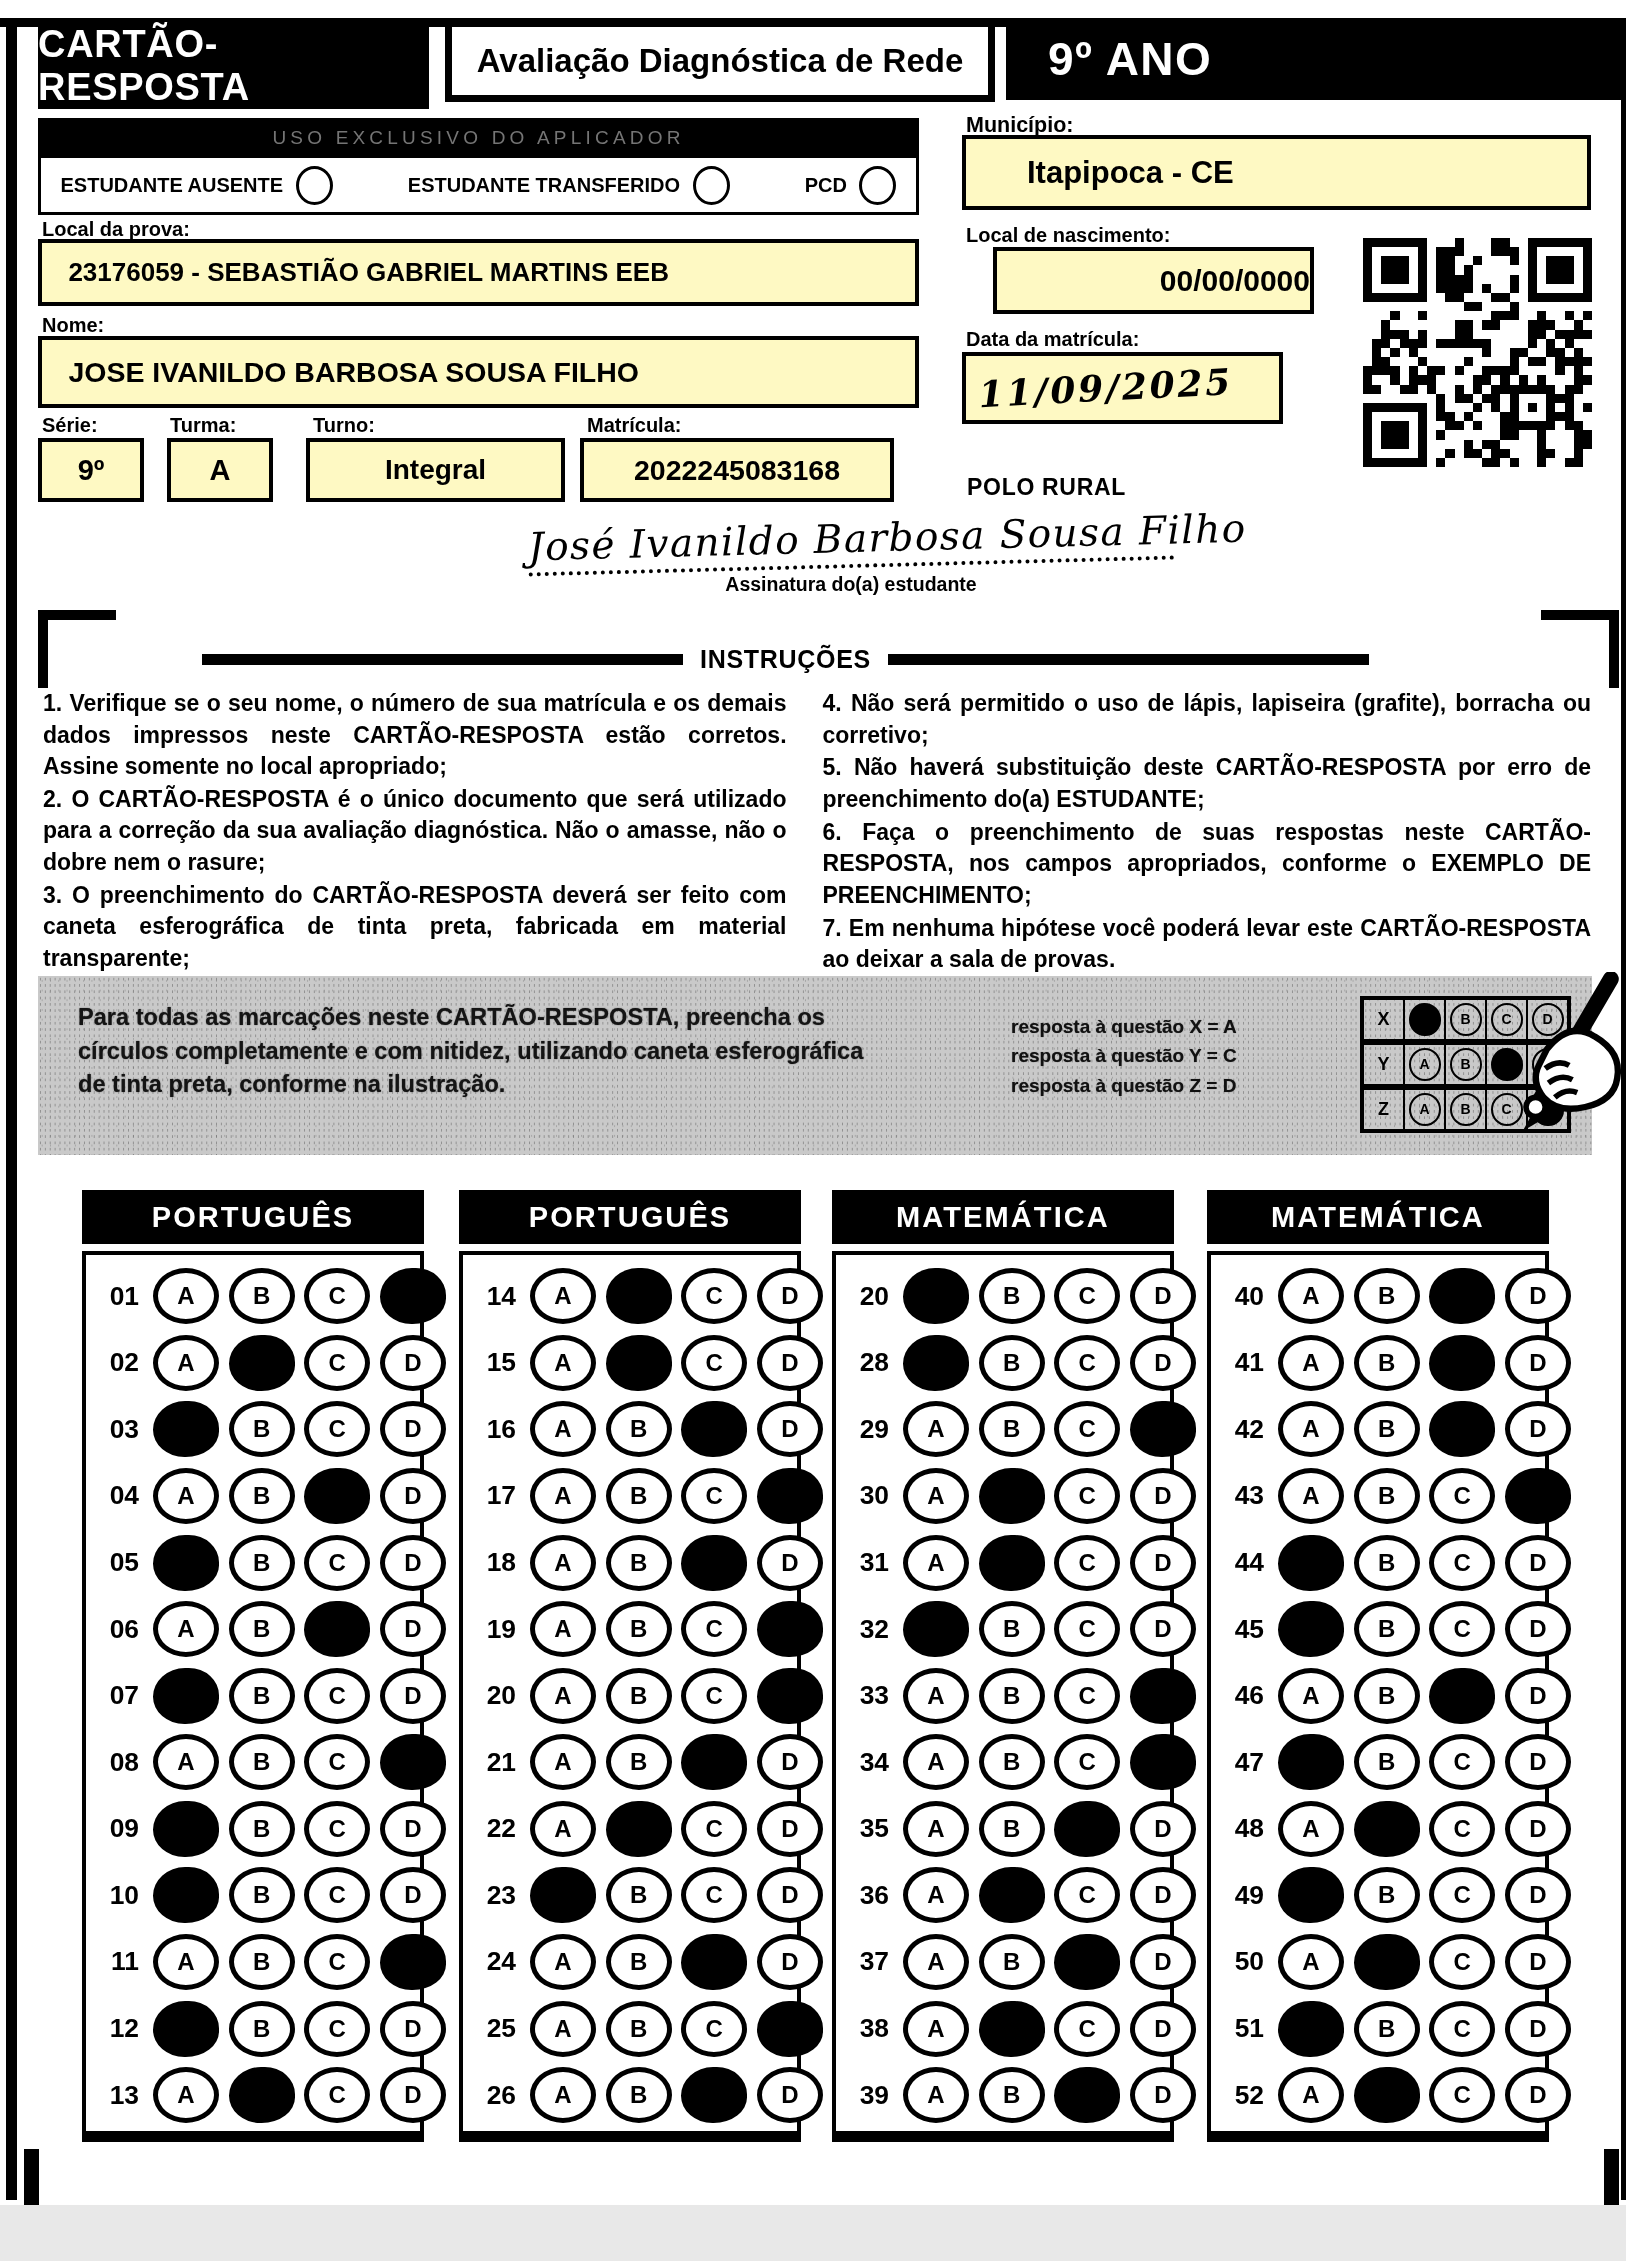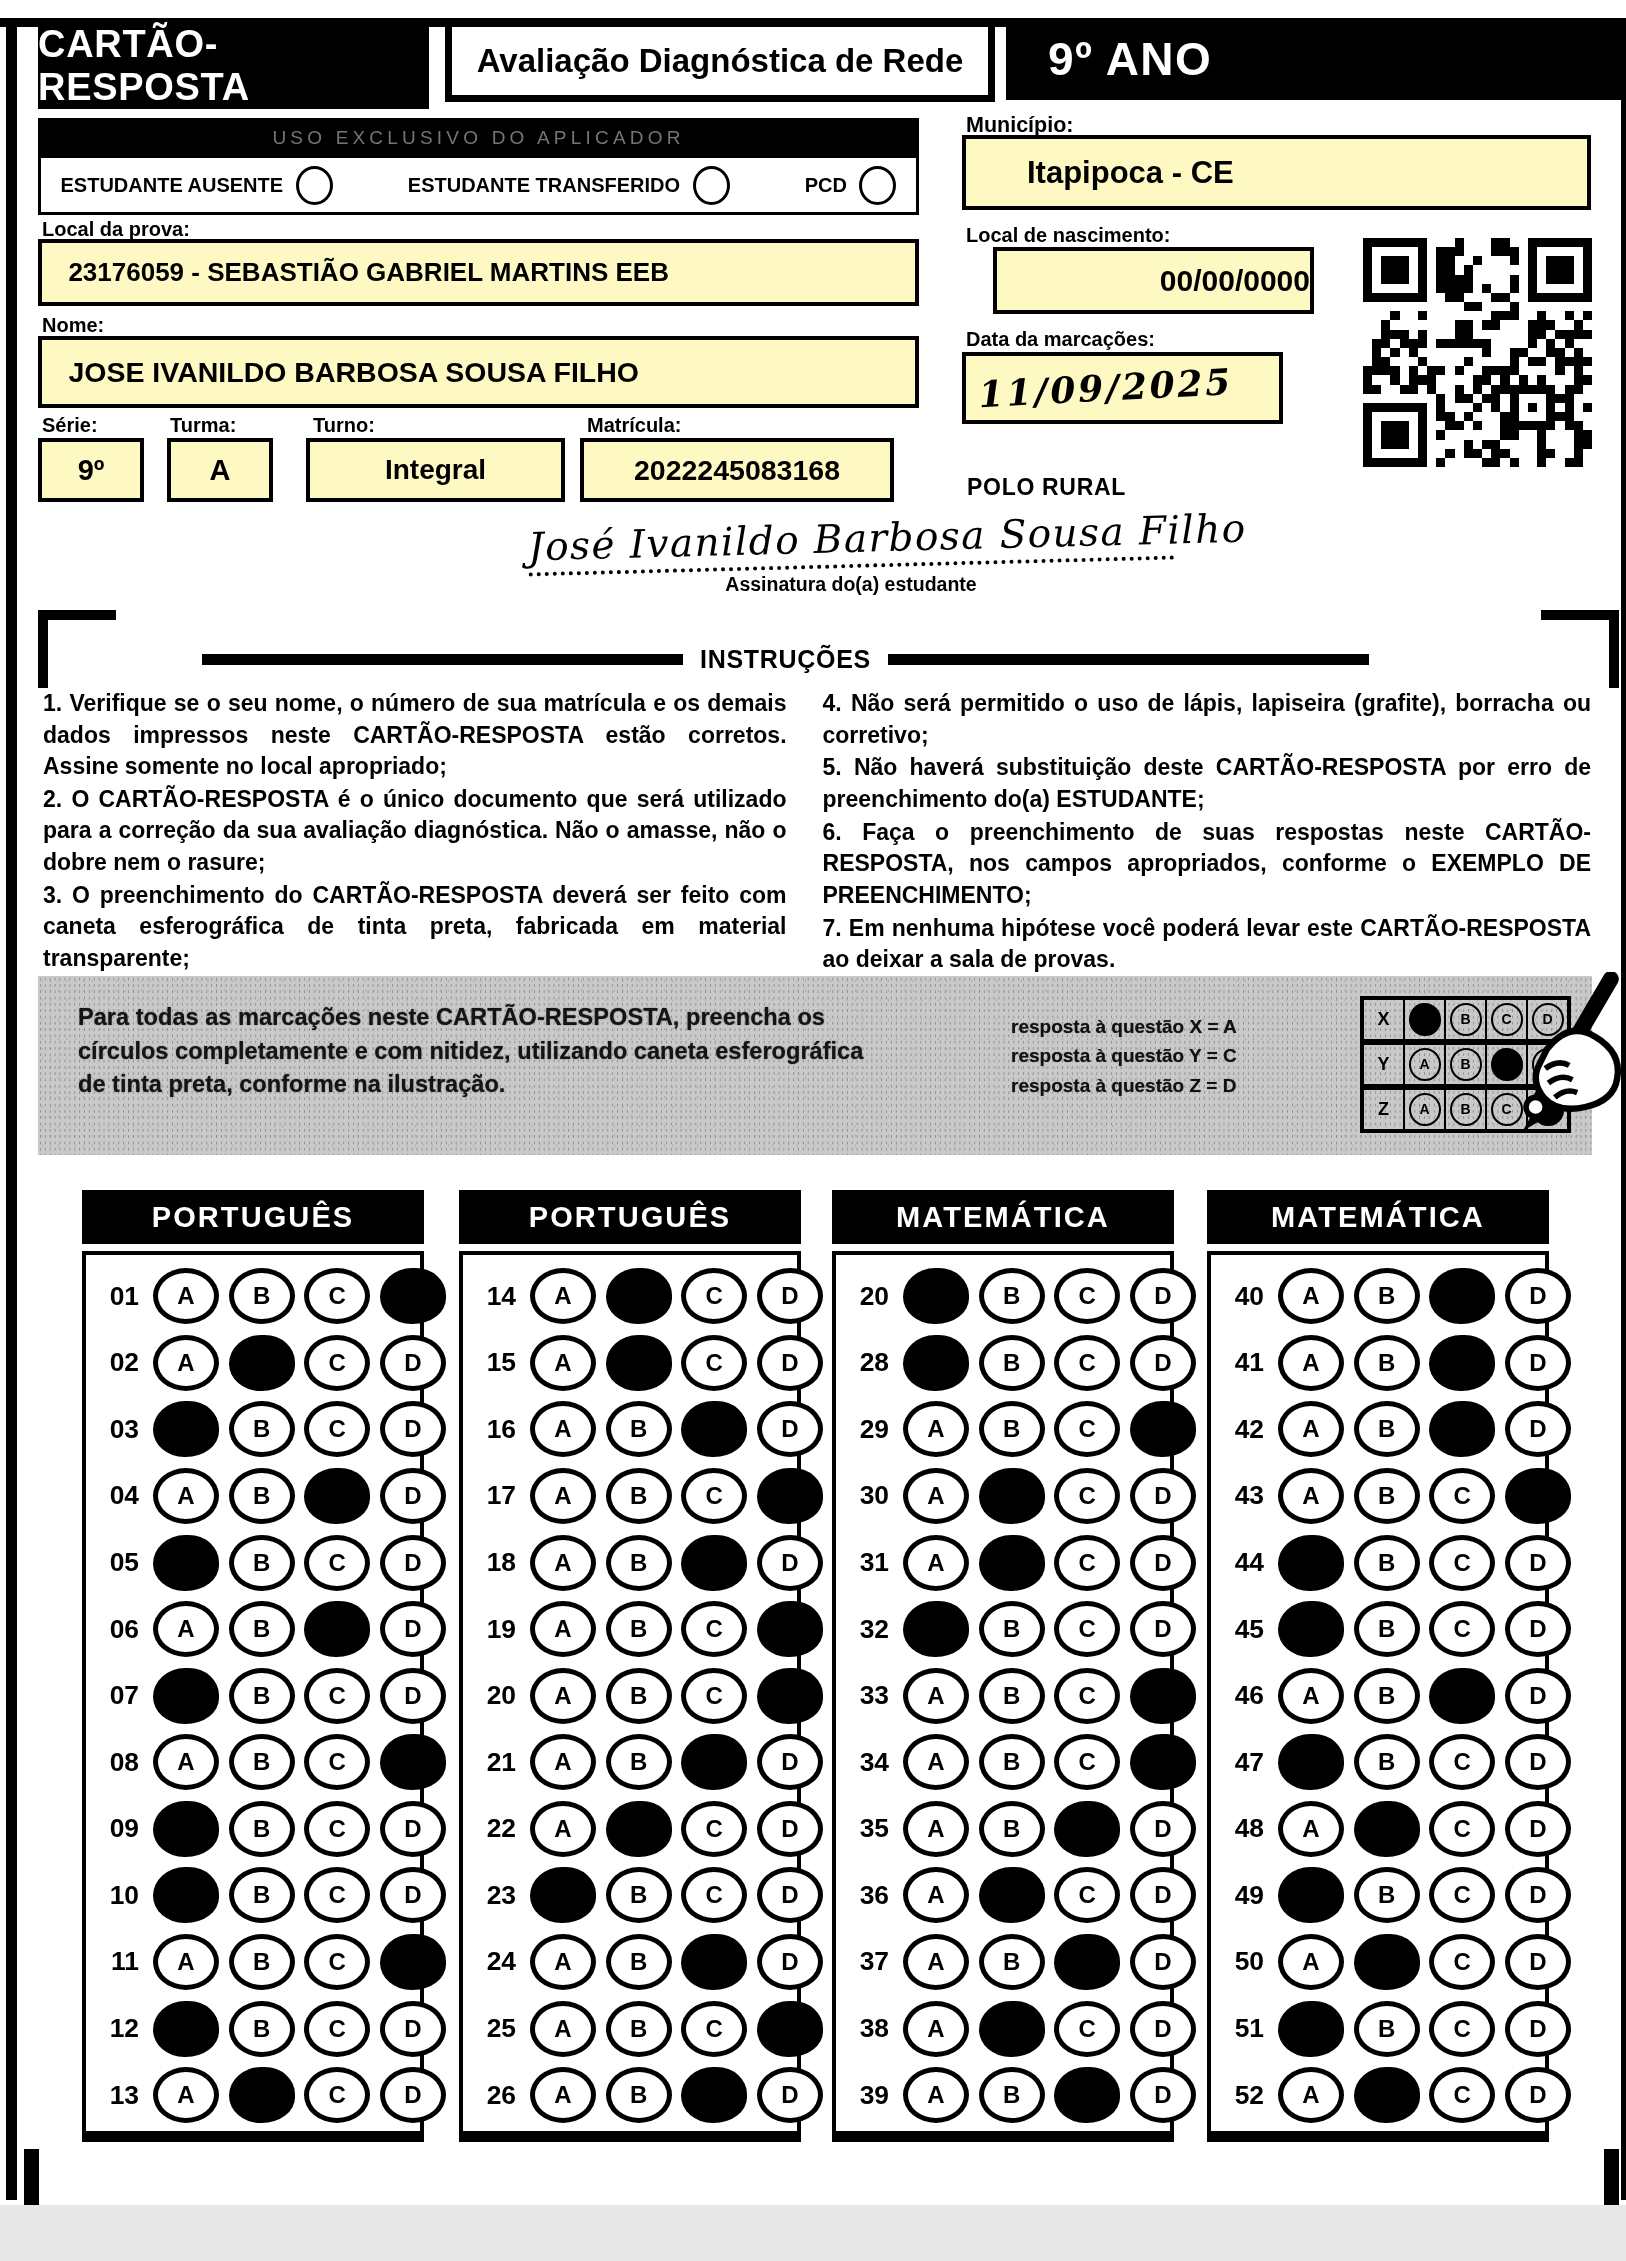--- a/index.html
+++ b/index.html
@@ -161,21 +161,21 @@
   <div class="abs field-label" style="left:966px;top:113px;font-size:21.5px;">Município:</div>
   <div class="abs fbox munic-box">
       <span>Itapipoca - CE</span>
     </div>
 
   <div class="abs field-label" style="left:966px;top:224px;">Local de nascimento:</div>
   <div class="abs fbox nasc-box">
       <span>00/00/0000</span>
     </div>
 
-  <div class="abs field-label" style="left:966px;top:328px;">Data da marcações:</div>
+  <div class="abs field-label" style="left:966px;top:328px;">Data da matrícula:</div>
   <div class="abs fbox aplic-box">
     <span class="handwrite aplic-value">11/09/2025</span>
   </div>
 
   <div class="abs qr" id="qr"><svg width="229" height="229" viewBox="0 0 25 25" shape-rendering="crispEdges" xmlns="http://www.w3.org/2000/svg">
         <rect width="25" height="25" fill="#fff"></rect>
         <rect x="10" y="0" width="1" height="1" fill="#000"></rect>
         <rect x="14" y="0" width="1" height="1" fill="#000"></rect>
         <rect x="15" y="0" width="1" height="1" fill="#000"></rect>
         <rect x="8" y="1" width="1" height="1" fill="#000"></rect>

